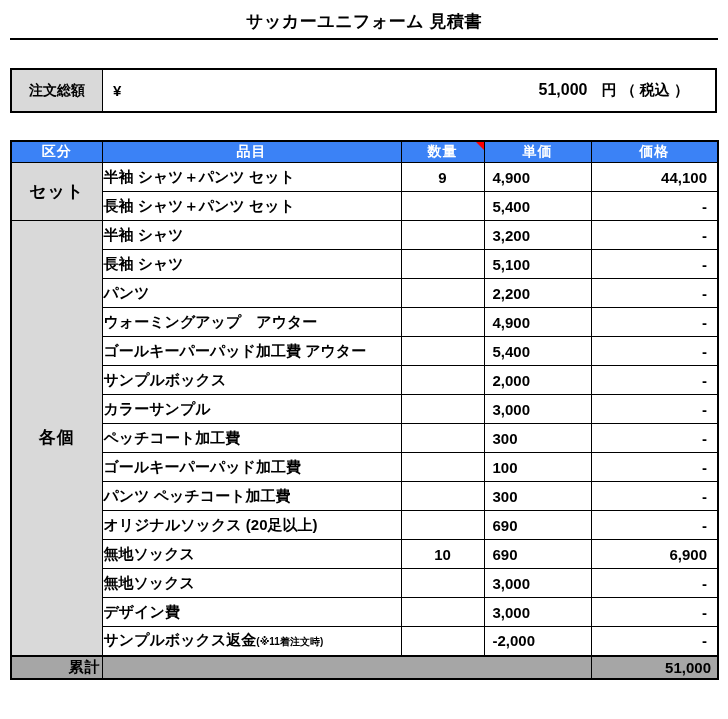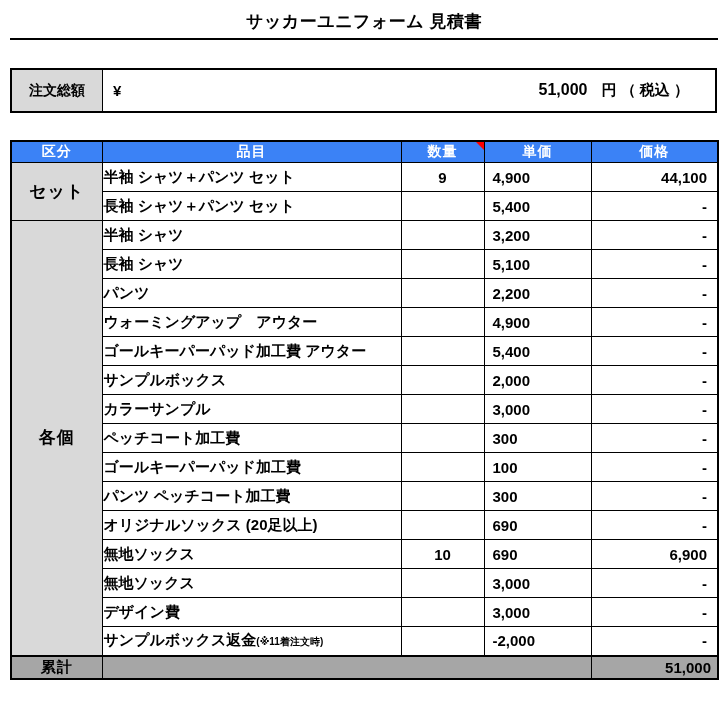--- a/index.html
+++ b/index.html
@@ -92,21 +92,21 @@
     display: flex; justify-content: flex-start; align-items: center;
   }
   .c-price { text-align: right; padding-right: 10px; }
 
   tfoot td {
     background: #a6a6a6;
     border-top: 2px solid #000;
     height: 22px;
     font-size: 15px;
   }
-  .footer-label { text-align: center; letter-spacing: 1px; }
+  .footer-label { text-align: right; letter-spacing: 1px; }
   .footer-total { text-align: right; padding-right: 6px; }
 
   
   .comment-tri {
     position: absolute;
     top: 0; right: 0;
     width: 0; height: 0;
     border-top: 8px solid #ff0000;
     border-left: 8px solid transparent;
   }

